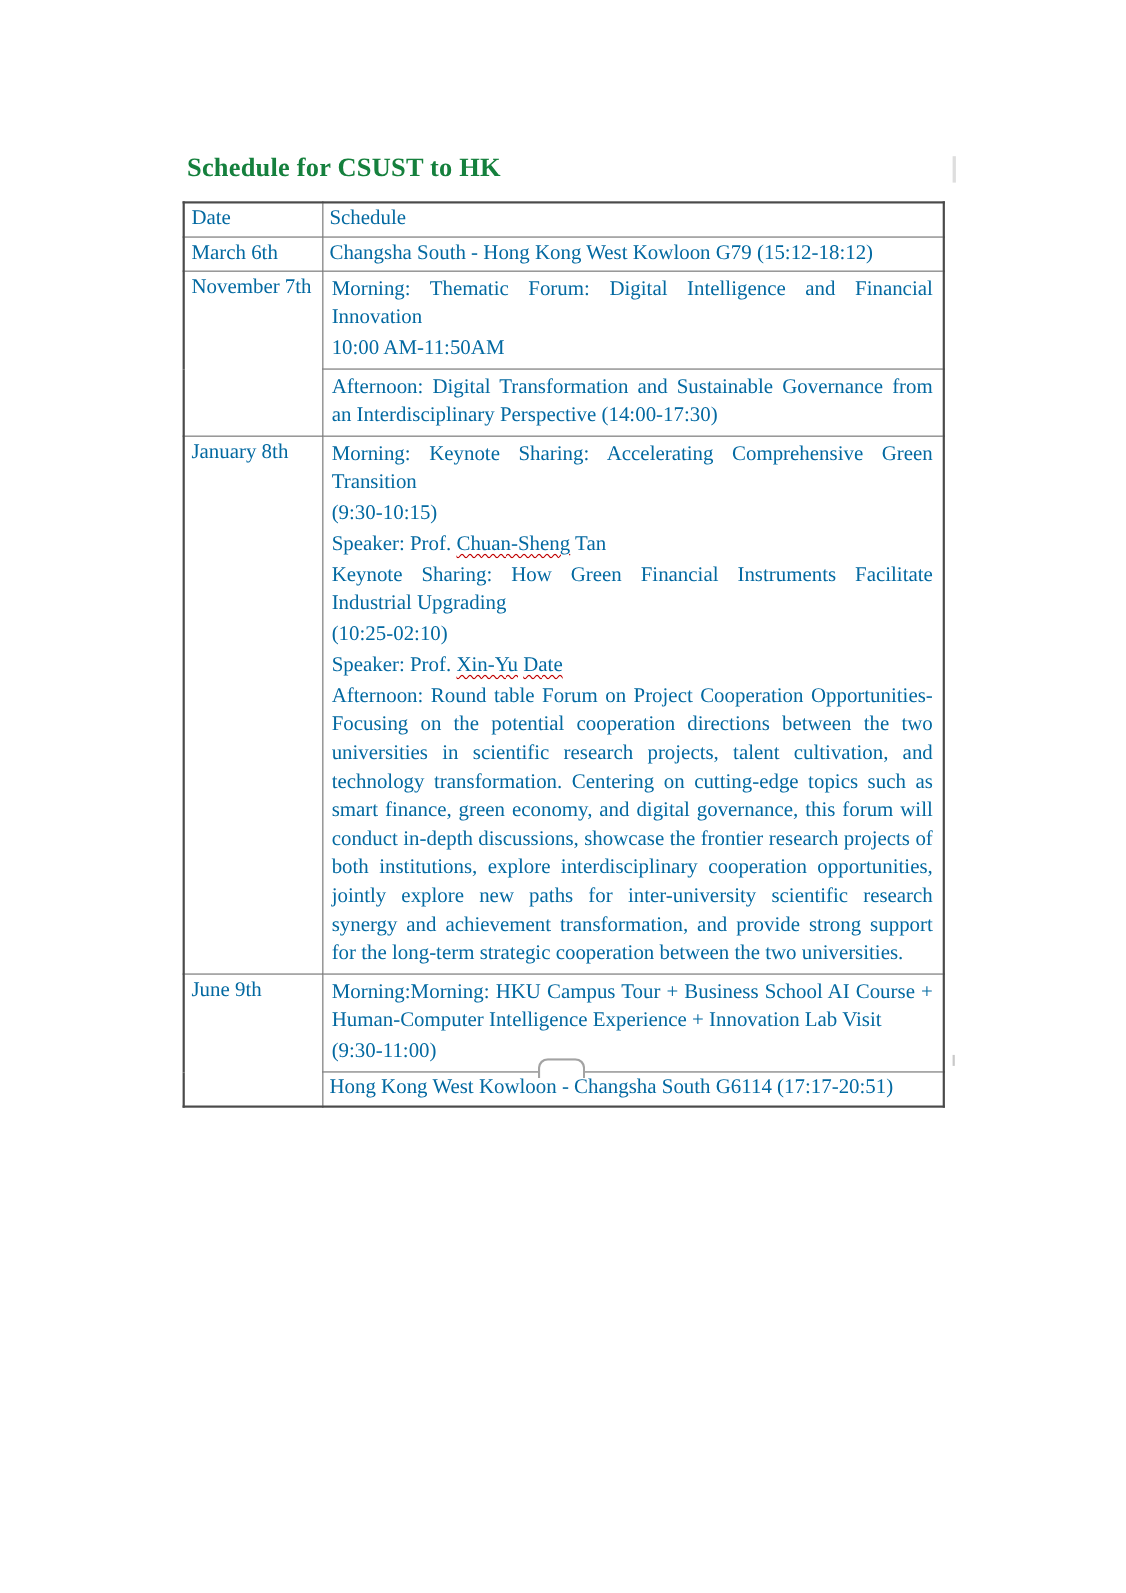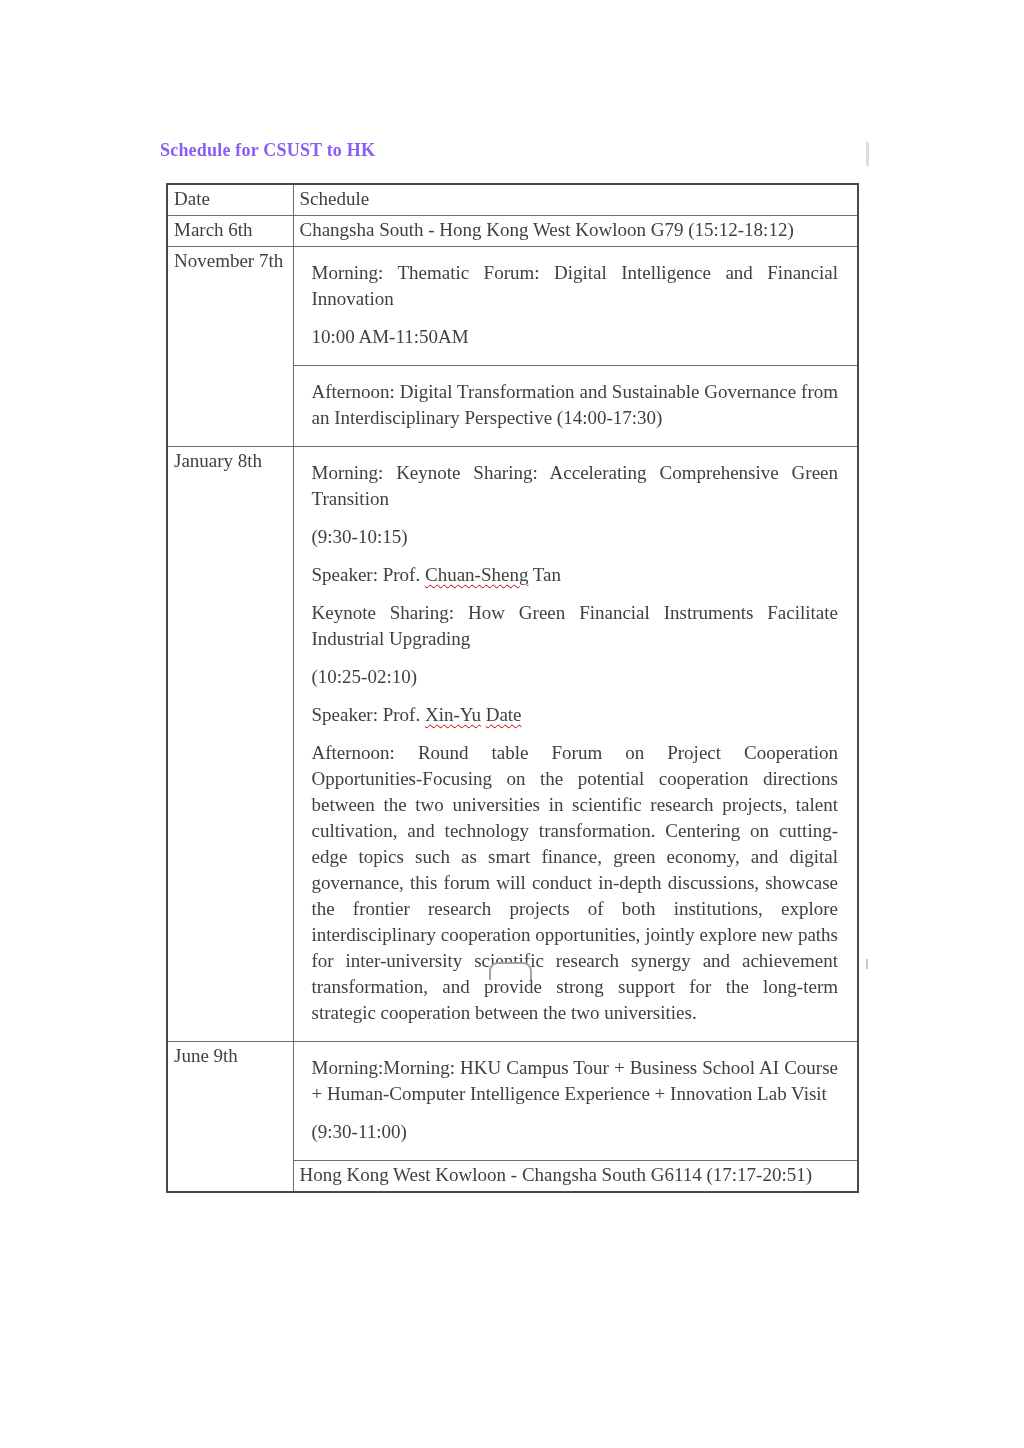--- a/index.html
+++ b/index.html
@@ -8,50 +8,50 @@
     position: relative;
     width: 1024px;
     height: 1448px;
     background: #ffffff;
     font-family: "Liberation Serif", "DejaVu Serif", serif;
     color: #1a1a1a;
     overflow: hidden;
   }
   .doc-title {
     position: absolute;
-    left: 160px;
+    left: 170px;
     top: 140px;
-    font-size: 18px;
+    font-size: 24px;
     font-weight: bold;
-    color: #8b5cf6;
+    color: #15803d;
     letter-spacing: 0.2px;
     white-space: nowrap;
   }
   .schedule-table {
     position: absolute;
     left: 166px;
     top: 183px;
     width: 691px;
     border-collapse: collapse;
     table-layout: fixed;
     font-size: 19px;
     line-height: 26px;
-    color: #404040;
+    color: #0369a1;
   }
   .schedule-table td {
     border: 1px solid #6e6e6e;
     vertical-align: top;
     padding: 1px 7px 3px 6px;
     overflow: hidden;
   }
   .schedule-table { border: 2px solid #4a4a4a; }
   .schedule-table tr.header-row td { height: 26px; }
   .col-date { width: 126px; }
   .col-schedule { width: 565px; }
-  .p { margin: 12px; }
+  .p { margin: 2px; }
   .just { text-align: justify; text-justify: inter-word; }
   .misspell {
     text-decoration: underline;
     text-decoration-style: wavy;
     text-decoration-color: #c00000;
     text-decoration-thickness: 1px;
     text-underline-offset: 3px;
   }
   .cursor-mark {
     position: absolute;

